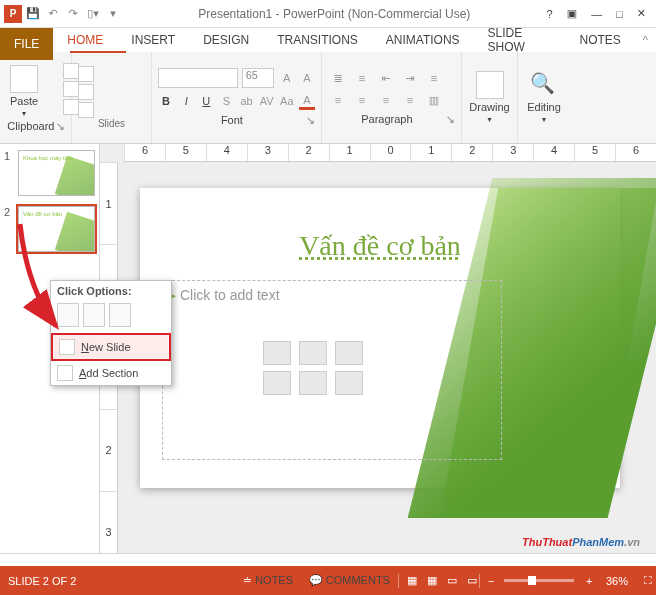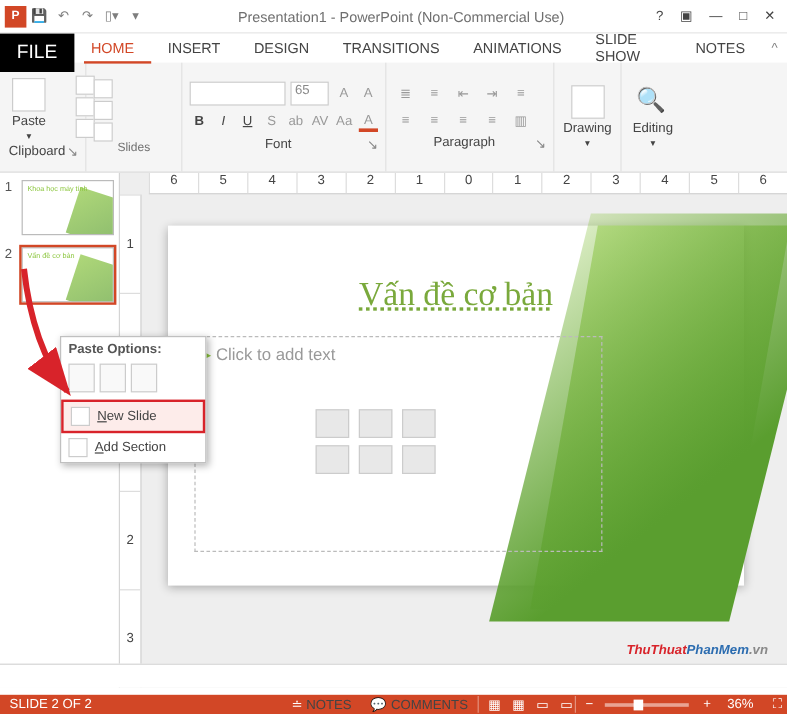--- a/index.html
+++ b/index.html
@@ -4,21 +4,21 @@
 <style>
 *{box-sizing:border-box;margin:0;padding:0;font-family:"Segoe UI",Arial,sans-serif;font-size:11px;color:#444}
 body{width:656px;height:595px;background:#fff;position:relative;overflow:hidden}
 .titlebar{height:28px;background:#fff;display:flex;align-items:center;border-bottom:1px solid #e0e0e0}
 .qat{display:flex;align-items:center;gap:2px;padding-left:4px}
 .qat-ico{width:18px;height:18px;display:flex;align-items:center;justify-content:center;color:#7e7e7e}
 .ppt-ico{width:18px;height:18px;background:#d24726;color:#fff;font-weight:bold;font-size:10px;display:flex;align-items:center;justify-content:center}
 .title{flex:1;text-align:center;color:#6f6f6f;font-size:12px}
 .winctl{display:flex;align-items:center;gap:14px;padding-right:10px;color:#7e7e7e}
 .tabbar{height:24px;display:flex;align-items:stretch;background:#fff;position:relative}
-.file-tab{background:#000000;color:#fff;padding:16px 14px;display:flex;align-items:center;font-size:16px}
+.file-tab{background:#a16207;color:#fff;padding:16px 14px;display:flex;align-items:center;font-size:12px}
 .tab{padding:0 14px;display:flex;align-items:center;font-size:12px;color:#444}
 .tab.active{color:#d24726}
 .tab.active::after{content:"";position:absolute;bottom:-1px;height:2px;background:#d24726;width:56px;left:70px}
 .collapse{margin-left:auto;padding:0 8px;display:flex;align-items:center;color:#7e7e7e}
 .ribbon{height:92px;background:#f5f5f5;border-bottom:1px solid #d4d4d4;display:flex}
 .grp{border-right:1px solid #e2e2e2;padding:4px 6px 2px;display:flex;flex-direction:column;justify-content:center}
 .grp-lbl{text-align:center;color:#6f6f6f;font-size:10px;padding-bottom:2px}
 .grp-lbl .launcher{float:right;color:#888}
 .big-btn{display:flex;flex-direction:column;align-items:center;gap:2px;padding:2px 4px}
 .big-btn .ico{width:28px;height:28px;background:#fff;border:1px solid #ccc}
@@ -60,21 +60,21 @@
 .ctx-item{display:flex;align-items:center;gap:6px;padding:4px 6px;font-size:11px}
 .ctx-item.hl{border:2px solid #d8232a;background:#fdecea}
 .ctx-item .mi-ico{width:16px;height:16px;border:1px solid #ccc;background:#fff}
 .ctx-item u{text-decoration:underline}
 .arrow{position:absolute;left:12px;top:218px;width:60px;height:80px;z-index:60}
 .arrow svg{overflow:visible}
 .watermark{position:absolute;right:16px;bottom:44px;font-size:20px;font-weight:bold;font-style:italic}
 .watermark .r{color:#d8232a}
 .watermark .b{color:#2b6cb0}
 .watermark .g{color:#888}
-.statusbar{position:absolute;left:0;right:0;bottom:0;height:16px;background:#d24726;color:#fff;display:flex;align-items:center;font-size:10px}
+.statusbar{position:absolute;left:0;right:0;bottom:0;height:29px;background:#d24726;color:#fff;display:flex;align-items:center;font-size:10px}
 .statusbar>div{padding:0 8px;color:#fff}
 .statusbar .sep{border-left:1px solid rgba(255,255,255,.4);height:14px;padding:0}
 .statusbar .spacer{flex:1}
 .statusbar .vbtn{width:20px;text-align:center}
 .zoom-track{width:70px;height:3px;background:rgba(255,255,255,.5);position:relative;margin:0 4px}
 .zoom-track::after{content:"";position:absolute;left:24px;top:-3px;width:8px;height:9px;background:#fff}
 .notes-bar{position:absolute;left:0;right:0;bottom:22px;height:20px;background:#fff;border-top:1px solid #d4d4d4}
 </style>
 </head>
 <body>
@@ -253,21 +253,21 @@
           <div></div>
           <div></div>
           <div></div>
         </div>
       </div>
     </div>
   </div>
 </div>
 
 <div class="ctx-menu">
-  <div class="ctx-hdr">Paste Options:</div>
+  <div class="ctx-hdr">Click Options:</div>
   <div class="paste-icons">
     <div></div>
     <div></div>
     <div></div>
   </div>
   <div class="ctx-item hl">
     <div class="mi-ico"></div>
     <span><u>N</u><span>ew Slide</span></span>
   </div>
   <div class="ctx-item">

